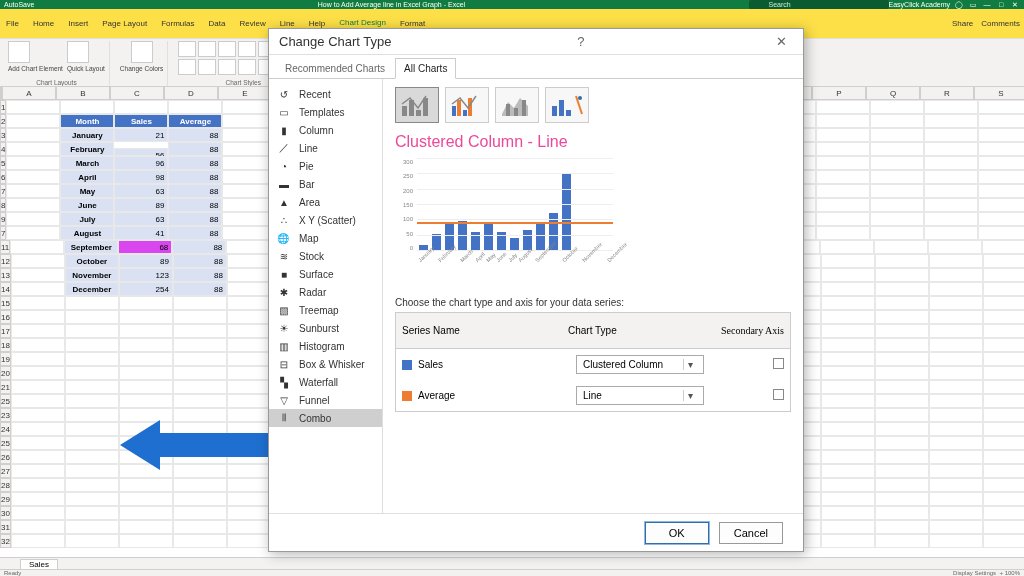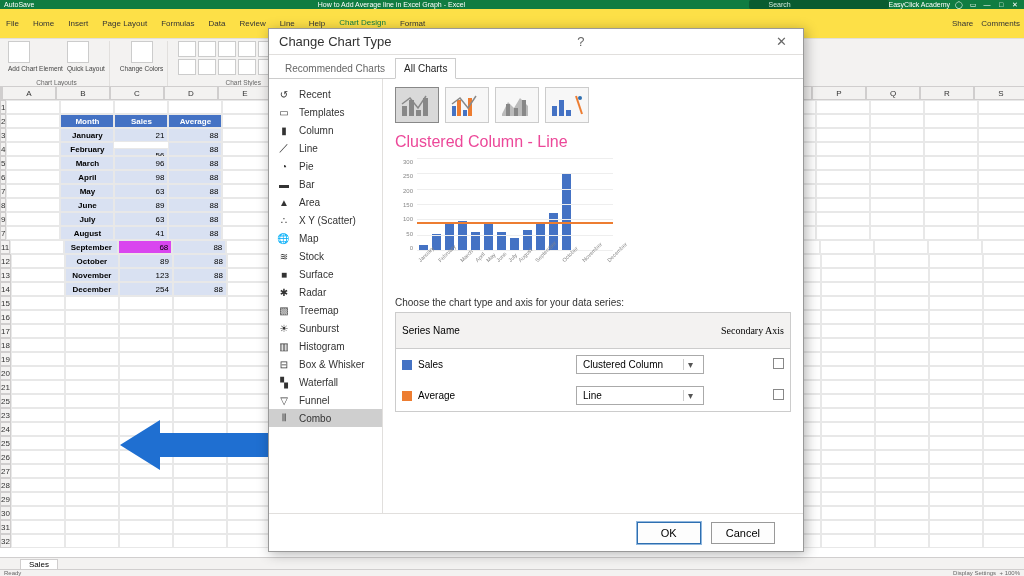--- a/index.html
+++ b/index.html
@@ -90,21 +90,21 @@
   .series-table .st-head > div { padding: 12px 6px; }
   .series-table .st-row { display: flex; align-items: center; padding: 6px; gap: 8px; }
   .st-name { width: 166px; display: flex; align-items: center; gap: 6px; }
   .st-type { width: 150px; }
   .st-axis { flex: 1; text-align: right; font-family: Liberation Serif, serif; }
   .swatch { width: 10px; height: 10px; display: inline-block; }
   .dropdown { display: flex; align-items: center; justify-content: space-between; border: 1px solid #aaa; padding: 3px 6px; width: 128px; font-size: 10px; background: #fff; cursor: pointer; }
   .dropdown .dd-arrow { width: 14px; text-align: center; color: #555; border-left: 1px solid #ccc; margin-left: 4px; }
   .chkbox { width: 11px; height: 11px; border: 1px solid #888; display: inline-block; background: #fff; }
 
-  .dialog-footer { height: 38px; border-top: 1px solid #e1dfdd; display: flex; align-items: center; justify-content: flex-end; padding: 0 28px; gap: 10px; }
+  .dialog-footer { height: 38px; border-top: 1px solid #e1dfdd; display: flex; align-items: center; justify-content: flex-end; padding: 0 20px; gap: 10px; }
   .dlg-btn { min-width: 64px; padding: 4px 14px; font-size: 11px; border: 1px solid #999; background: #fdfdfd; cursor: pointer; }
   .dlg-btn.primary { border: 1px solid #2f6fb0; outline: 1px solid #8fb7df; }
 
 </style>
 </head>
 <body>
 
 <div class="titlebar">
   <div class="left">
     <span>AutoSave</span>
@@ -1095,20 +1095,21 @@
             <div class="xl">October</div>
             <div class="xl">November</div>
             <div class="xl">December</div>
           </div>
       </div>
 
       <div class="series-caption">Choose the chart type and axis for your data series:</div>
       <div class="series-table">
         <div class="st-head">
           <div class="st-name">Series Name</div>
+          <div class="st-type">Chart Type</div>
           <div class="st-axis">Secondary Axis</div>
         </div>
         <div id="series-rows">
             <div class="st-row">
               <div class="st-name">
                 <span class="swatch" style="background: rgb(68, 114, 196);"></span>
                 <span>Sales</span>
               </div>
               <div class="st-type">
                 <div class="dropdown">

